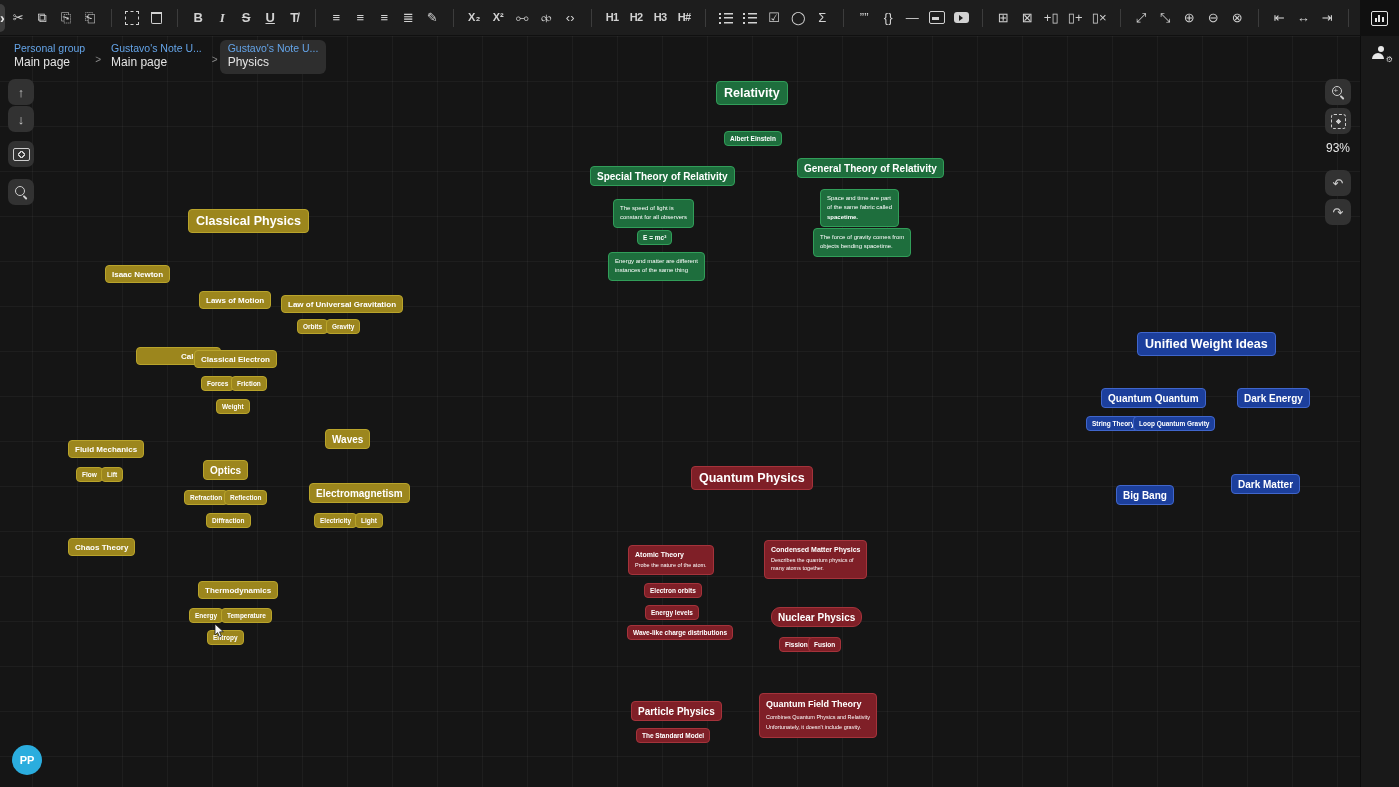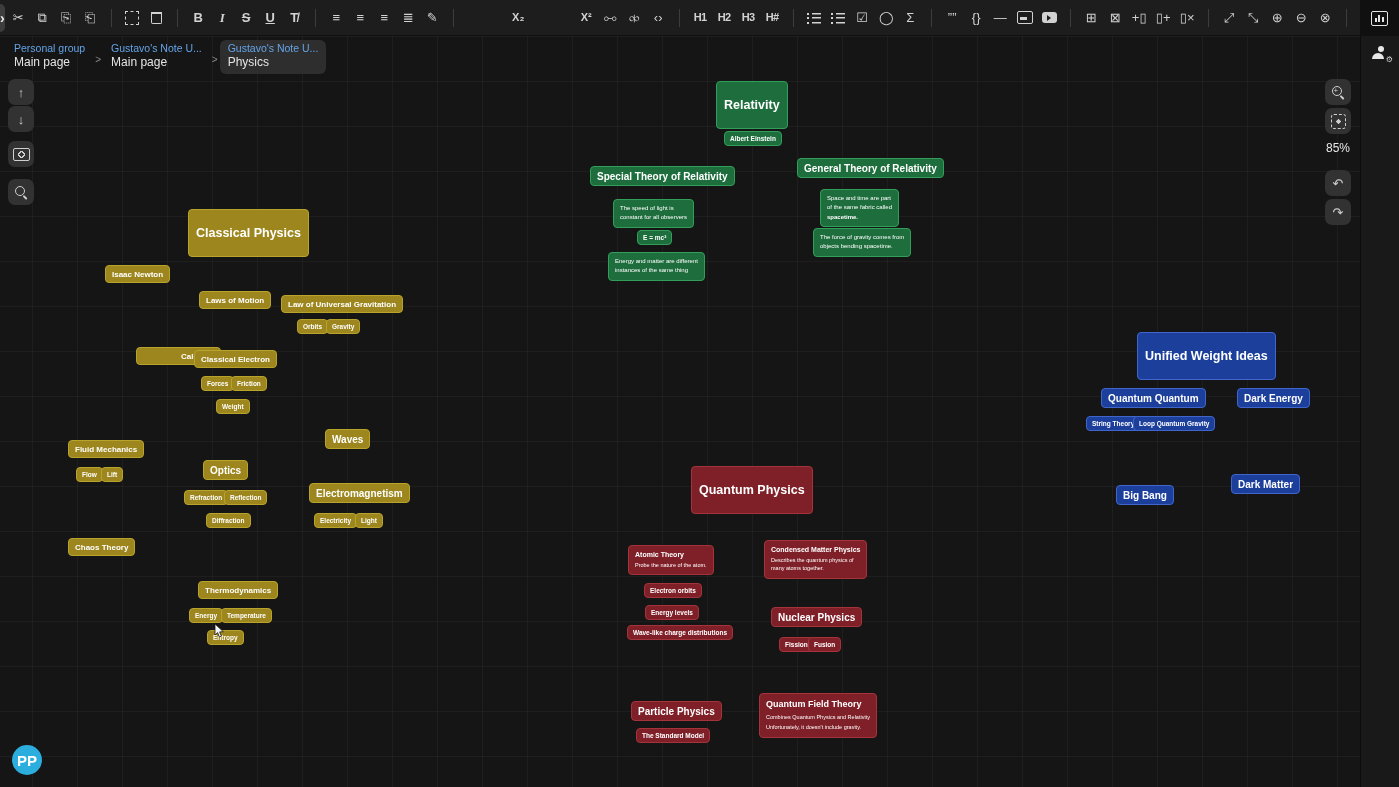--- a/index.html
+++ b/index.html
@@ -28,21 +28,21 @@
     position:relative; line-height:1; }
   .tb-sep { width:1px; height:18px; background:#3c3c3c; margin:0 4px; }
   [data-name="bold-icon"]{ font-weight:bold; }
   [data-name="italic-icon"]{ font-style:italic; font-family:"Liberation Serif",serif; font-weight:bold; }
   [data-name="strikethrough-icon"]{ text-decoration:line-through; font-weight:bold; }
   [data-name="underline-icon"]{ text-decoration:underline; font-weight:bold; }
   [data-name="clear-format-icon"]{ font-weight:bold; }
   [data-name="heading1-icon"],[data-name="heading2-icon"],
   [data-name="heading3-icon"],[data-name="heading-any-icon"]
     { font-size:11px; font-weight:bold; letter-spacing:-0.5px; }
-  [data-name="subscript-icon"],[data-name="superscript-icon"]{ font-size:11px; font-weight:bold;margin-left:44px; }
+  [data-name="subscript-icon"],[data-name="superscript-icon"]{ font-size:11px; font-weight:bold; }
   
   [data-name="select-area-icon"]::before { content:""; width:12px; height:12px;
     border:1.5px dashed #d2d2d2; display:block; }
   [data-name="delete-icon"]{ flex-direction:column; }
   [data-name="delete-icon"]::before { content:""; width:11px; height:2px; background:#d2d2d2; display:block; }
   [data-name="delete-icon"]::after { content:""; width:9px; height:9px;
     border:1.5px solid #d2d2d2; border-top:none; border-radius:0 0 2px 2px; display:block; }
   [data-name="ordered-list-icon"]::before,[data-name="bullet-list-icon"]::before { content:"";
     width:14px; height:12px; display:block;
     background:
@@ -111,37 +111,37 @@
     color:#e8e8e8; font-size:12px; z-index:12; }
 
   
   .node { position:absolute; border-radius:4px; color:#fff; cursor:pointer;
     white-space:nowrap; z-index:5; }
   .node .node-label { font-weight:bold; }
   .green  { background:#1e6e3d; border:1px solid #319e59; }
   .yellow { background:#9c861d; border:1px solid #b9a42b; }
   .red    { background:#7f1f27; border:1px solid #a5333b; }
   .blue   { background:#1c3f9c; border:1px solid #4066cc; }
-  .xl { font-size:12.5px; padding:16px 7px; }
+  .xl { font-size:12.5px; padding:4px 7px; }
   .lg { font-size:10px;   padding:3.5px 6px; }
   .md { font-size:8px;    padding:3.5px 6px; }
   .sm { font-size:6.5px;  padding:3px 5px; }
   .note { font-size:6px; padding:4px 6px; }
   .note .node-line { line-height:1.55; }
   .node-line.bold { font-weight:bold; }
   .card { padding:5px 6px; }
   .card .node-label { font-size:7px; margin-bottom:3px; }
   .card .node-line { font-size:5.5px; line-height:1.5; }
   .card-lg .node-label { font-size:9px; margin-bottom:4px; }
   .card-lg .node-line { margin-top:2px; }
 
   
   .avatar { position:absolute; left:12px; top:745px; width:30px; height:30px;
     border-radius:50%; background:#2badde; color:#fff; font-weight:bold;
-    font-size:15px; display:flex; align-items:center; justify-content:center;
+    font-size:11px; display:flex; align-items:center; justify-content:center;
     cursor:pointer; z-index:12; }
 
   .cursor-svg { position:absolute; left:214px; top:624px; z-index:30; }
 </style>
 </head>
 <body>
 
 <div class="canvas" data-name="canvas">
   <div class="breadcrumbs" data-name="breadcrumb" id="breadcrumbs">
       <div class="bc-tab" data-name="breadcrumb-tab">
@@ -287,21 +287,21 @@
       </div>
       <div class="node red sm" data-name="node-electron-orbits" style="left: 644px; top: 583px;">
         <div class="node-label" data-name="node-label">Electron orbits</div>
       </div>
       <div class="node red sm" data-name="node-energy-levels" style="left: 645px; top: 605px;">
         <div class="node-label" data-name="node-label">Energy levels</div>
       </div>
       <div class="node red sm" data-name="node-wave-like-charge-distributions" style="left: 627px; top: 625px;">
         <div class="node-label" data-name="node-label">Wave-like charge distributions</div>
       </div>
-      <div class="node red lg" data-name="node-nuclear-physics" style="left: 771px; top: 607px;">
+      <div class="node red lg" data-name="node-nuclear-physics" style="left: 771px; top: 607px; border-radius: 9px;">
         <div class="node-label" data-name="node-label">Nuclear Physics</div>
       </div>
       <div class="node red sm" data-name="node-fission" style="left: 779px; top: 637px;">
         <div class="node-label" data-name="node-label">Fission</div>
       </div>
       <div class="node red sm" data-name="node-fusion" style="left: 808px; top: 637px;">
         <div class="node-label" data-name="node-label">Fusion</div>
       </div>
       <div class="node red lg" data-name="node-particle-physics" style="left: 631px; top: 701px;">
         <div class="node-label" data-name="node-label">Particle Physics</div>
@@ -359,21 +359,21 @@
       <div class="side-btn" data-name="focus-button" style="left: 1325px; top: 108px;">
         <span data-name="focus-icon"></span>
       </div>
       <div class="side-btn" data-name="undo-button" style="left: 1325px; top: 170px;">
         <span data-name="undo-icon">↶</span>
       </div>
       <div class="side-btn" data-name="redo-button" style="left: 1325px; top: 199px;">
         <span data-name="redo-icon">↷</span>
       </div>
     </div>
-  <div class="zoom-label" data-name="zoom-level-label">85%</div>
+  <div class="zoom-label" data-name="zoom-level-label">93%</div>
   <div class="avatar" data-name="avatar">PP</div>
   <svg class="cursor-svg" data-name="mouse-cursor-icon" width="12" height="15" viewBox="0 0 12 15">
     <polygon points="1,0 1,11 3.6,8.6 5.4,13 7.4,12.1 5.6,7.9 9.4,7.7" fill="#f5f5f5" stroke="#1a1a1a" stroke-width="0.8"></polygon>
   </svg>
 </div>
 
 <div class="toolbar" data-name="toolbar">
   <div class="pill left" data-name="sidebar-expand-button">
     <span data-name="chevron-right-icon">›</span>
   </div>

